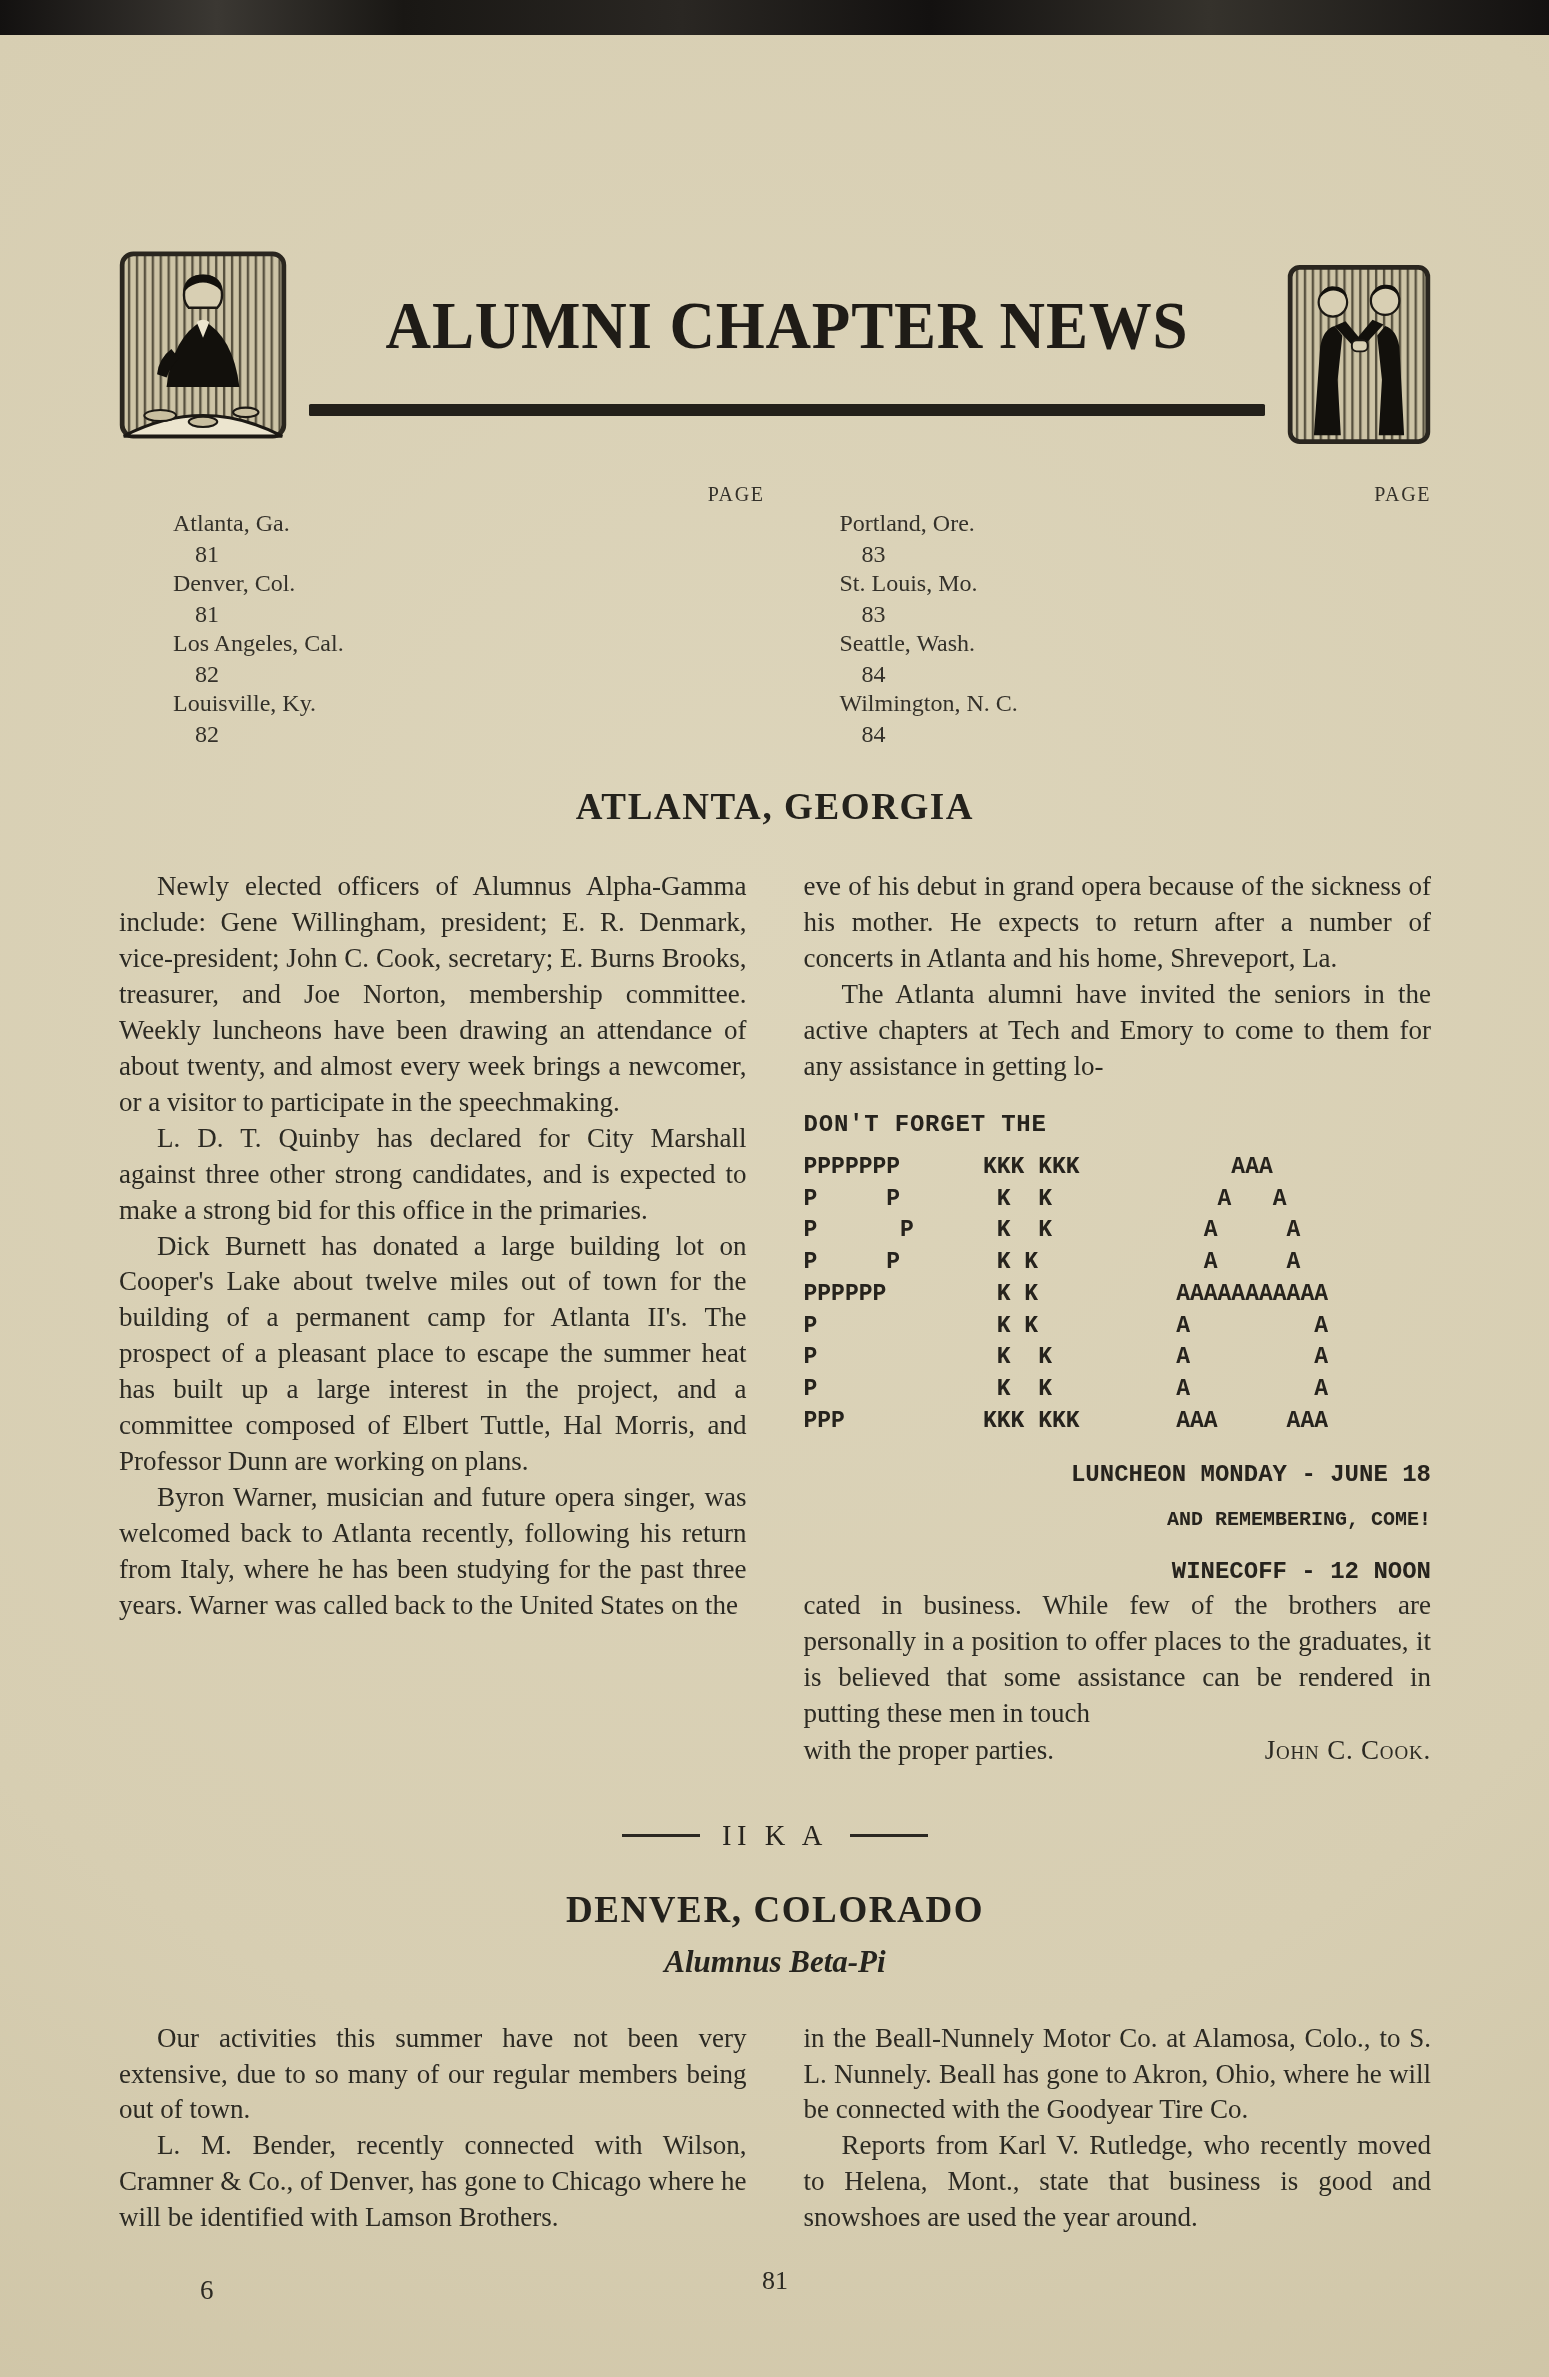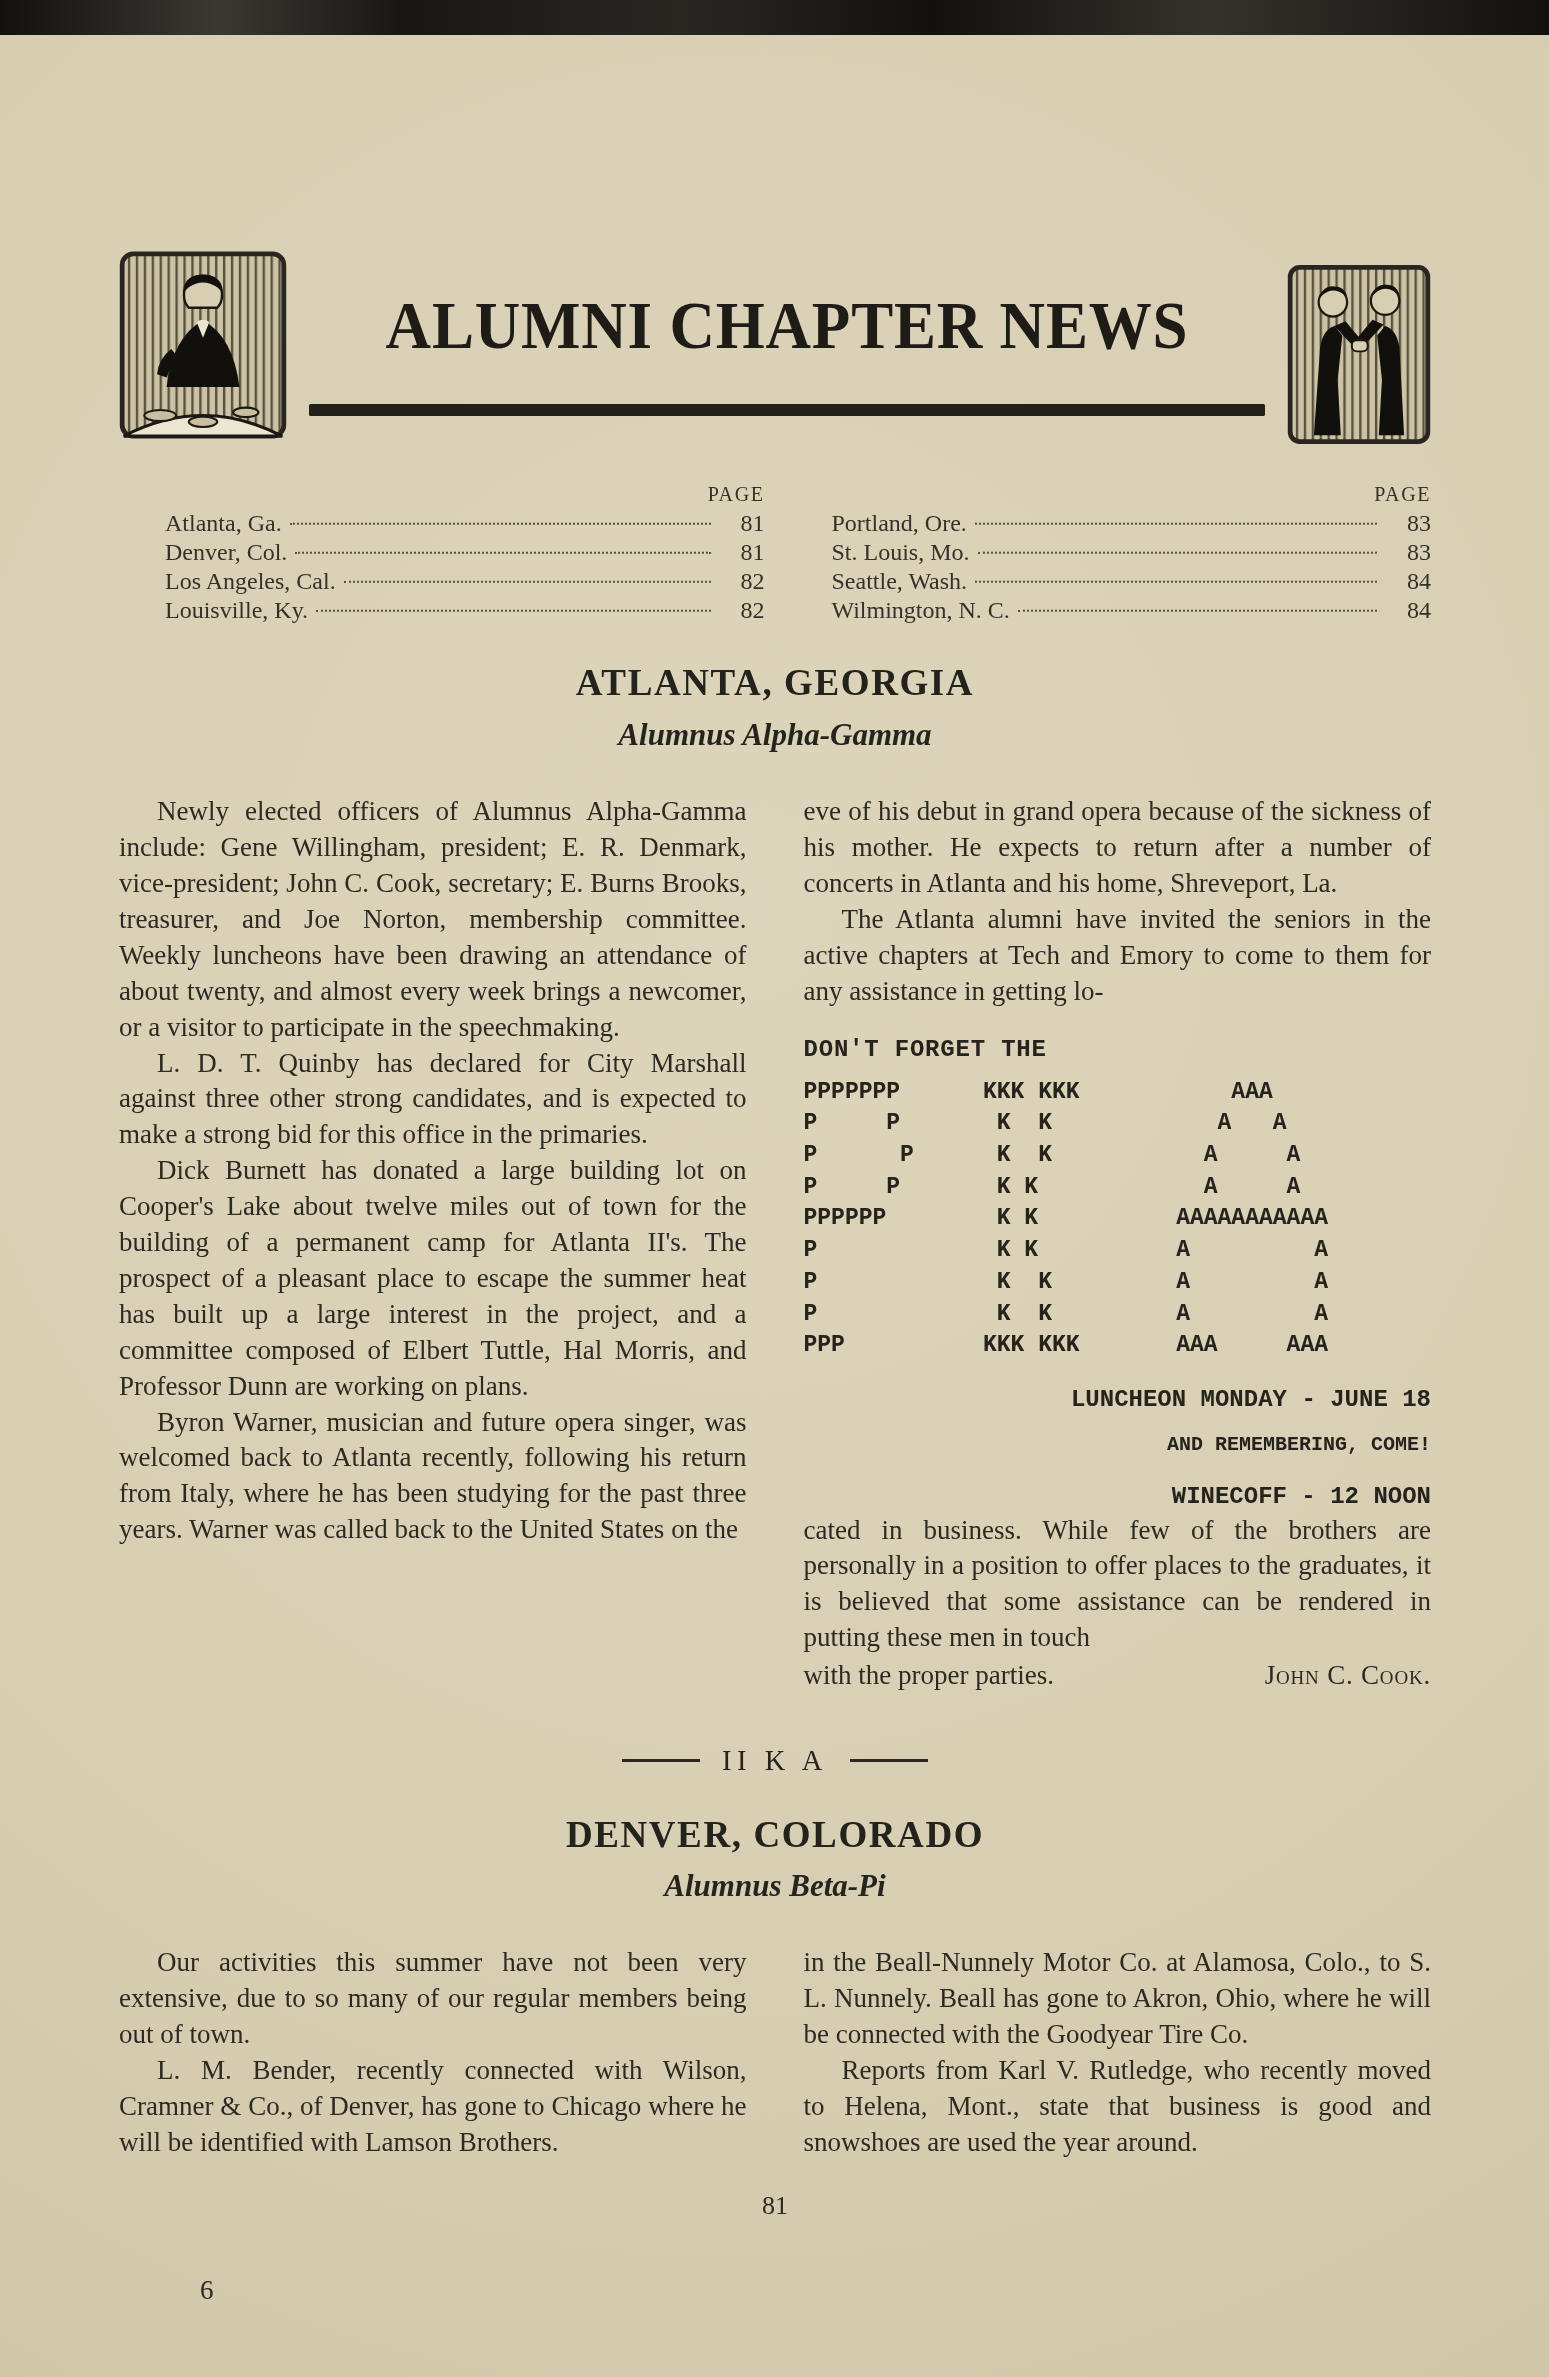--- a/index.html
+++ b/index.html
@@ -30,21 +30,21 @@
     letter-spacing: 0.8px; margin-top: 40px; color: #1f1c17;
     transform: scaleY(1.06);
   }
   .masthead-rule { height: 12px; background: #23201a; margin-top: 41px; border-radius: 1.6px; }
 
   
   .toc { display: flex; margin-top: 38px; gap: 67px; font-size: 24px; color: #34312a; }
   .toc-col { flex: 1; }
   .toc-col.left { padding-left: 46px; }
   .toc-page-label { text-align: right; font-size: 20px; letter-spacing: 1.6px; margin-bottom: 3.2px; }
-  .toc-row { display: flex; align-items: baseline; line-height: 29px; }
+  .toc-row { display: flex; align-items: baseline; line-height: 29px; flex-direction: column; }
   .toc-name { white-space: nowrap; }
   .toc-dots { flex: 1; margin: 0 8px; border-bottom: 2.4px dotted #55503f; transform: translateY(-6.3px); }
   .toc-page { width: 46px; text-align: right; }
 
   
   .section-title { text-align: center; font-size: 37px; font-weight: 700;
     letter-spacing: 1.6px; color: #24221c; margin-top: 36px; }
   .section-subtitle { text-align: center; font-size: 31px; font-weight: 700;
     font-style: italic; margin-top: 12.7px; color: #26241e; }
   .columns { display: flex; gap: 57px; margin-top: 41px; }
@@ -174,21 +174,20 @@
       <div class="toc-row">
         <span class="toc-name">Wilmington, N. C.</span>
         <span class="toc-dots"></span>
         <span class="toc-page">84</span>
       </div>
     </div>
   </div>
 
   <div>
     <div class="section-title">ATLANTA, GEORGIA</div>
-    <div class="section-subtitle">Alumnus Alpha-Gamma</div>
 
     <div class="columns">
       <div class="col">
         <p>Newly elected officers of Alumnus Alpha-Gamma include: Gene Willingham, president; E. R. Denmark, vice-president; John C. Cook, secretary; E. Burns Brooks, treasurer, and Joe Norton, membership committee. Weekly luncheons have been drawing an attendance of about twenty, and almost every week brings a newcomer, or a visitor to participate in the speechmaking.</p>
         <p>L. D. T. Quinby has declared for City Marshall against three other strong candidates, and is expected to make a strong bid for this office in the primaries.</p>
         <p>Dick Burnett has donated a large building lot on Cooper's Lake about twelve miles out of town for the building of a permanent camp for Atlanta II's. The prospect of a pleasant place to escape the summer heat has built up a large interest in the project, and a committee composed of Elbert Tuttle, Hal Morris, and Professor Dunn are working on plans.</p>
         <p>Byron Warner, musician and future opera singer, was welcomed back to Atlanta recently, following his return from Italy, where he has been studying for the past three years. Warner was called back to the United States on the</p>
       </div>
 
       <div class="col">

